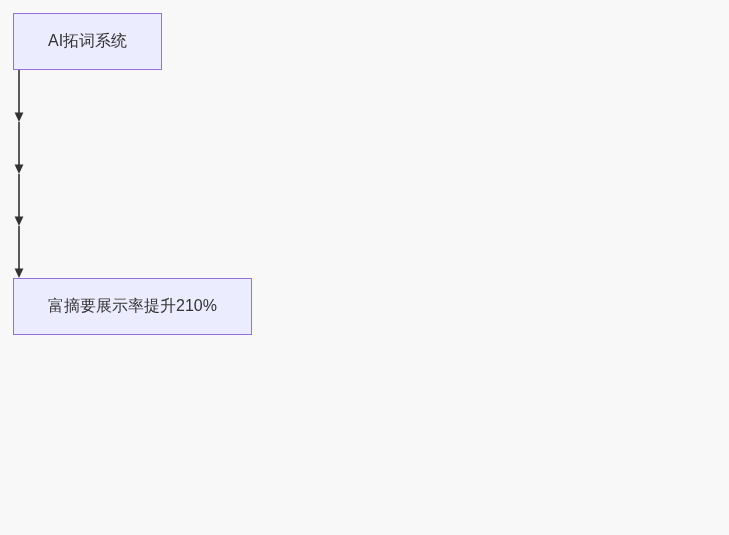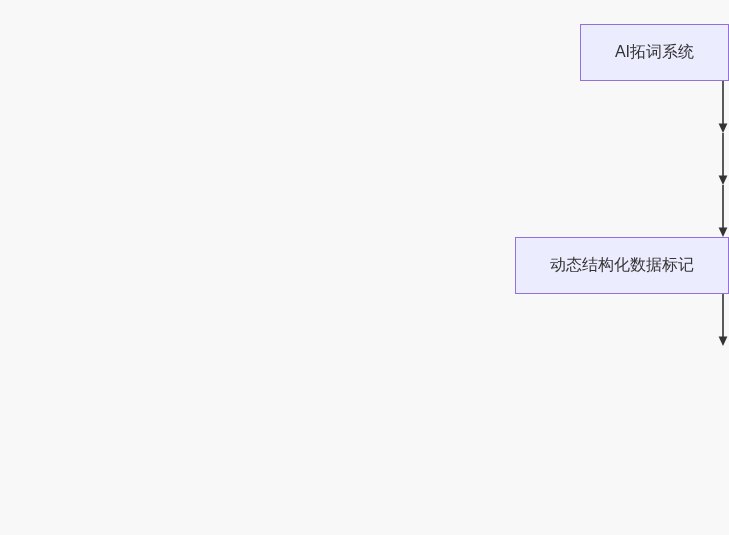--- a/index.html
+++ b/index.html
@@ -15,23 +15,24 @@
     position: relative;
     width: 729px;
     height: 535px;
     background: var(--bg);
     overflow: hidden;
     font-family: "Liberation Sans", "DejaVu Sans", sans-serif;
   }
   .flow {
     display: flex;
     flex-direction: column;
-    align-items: flex-end;
-    padding-top: 24px;
+    align-items: flex-start;
+    padding-top: 1px;
     padding-left: 13px; 
+    margin-top: 12px;
   }
   .node {
     height: 57px;
     min-width: 140px;
     padding: 0 34px;
     display: flex;
     align-items: center;
     justify-content: center;
     background: var(--node-fill);
     border: 1px solid var(--node-border);
@@ -74,26 +75,26 @@
     </div>
 
 
     <div class="arrow">
       <svg width="12" height="52" viewBox="0 0 12 52">
         <line x1="6" y1="0" x2="6" y2="43" stroke="currentColor" stroke-width="1.6"></line>
         <path d="M6 52 L1.6 42.5 L10.4 42.5 Z" fill="currentColor"></path>
       </svg>
     </div>
 
-    <div class="node">
-      <span>动态结构化数据标记</span>
-    </div>
 
     <div class="arrow">
       <svg width="12" height="52" viewBox="0 0 12 52">
         <line x1="6" y1="0" x2="6" y2="43" stroke="currentColor" stroke-width="1.6"></line>
         <path d="M6 52 L1.6 42.5 L10.4 42.5 Z" fill="currentColor"></path>
       </svg>
     </div>
 
+    <div class="node">
+      <span>富摘要展示率提升210%</span>
+    </div>
 
   </div>
 </div>
 
 </body></html>

